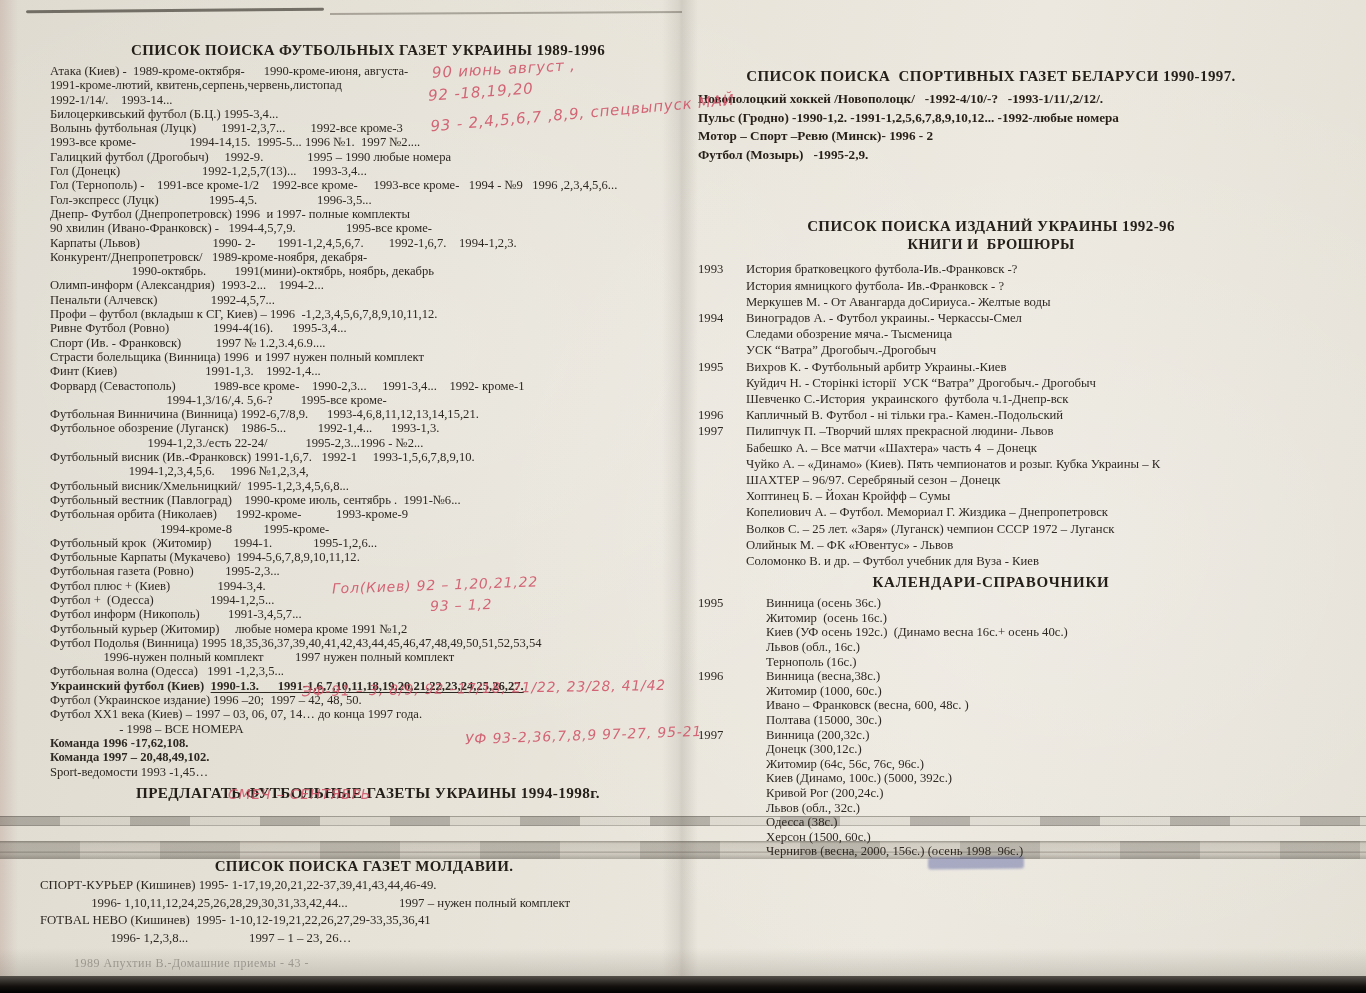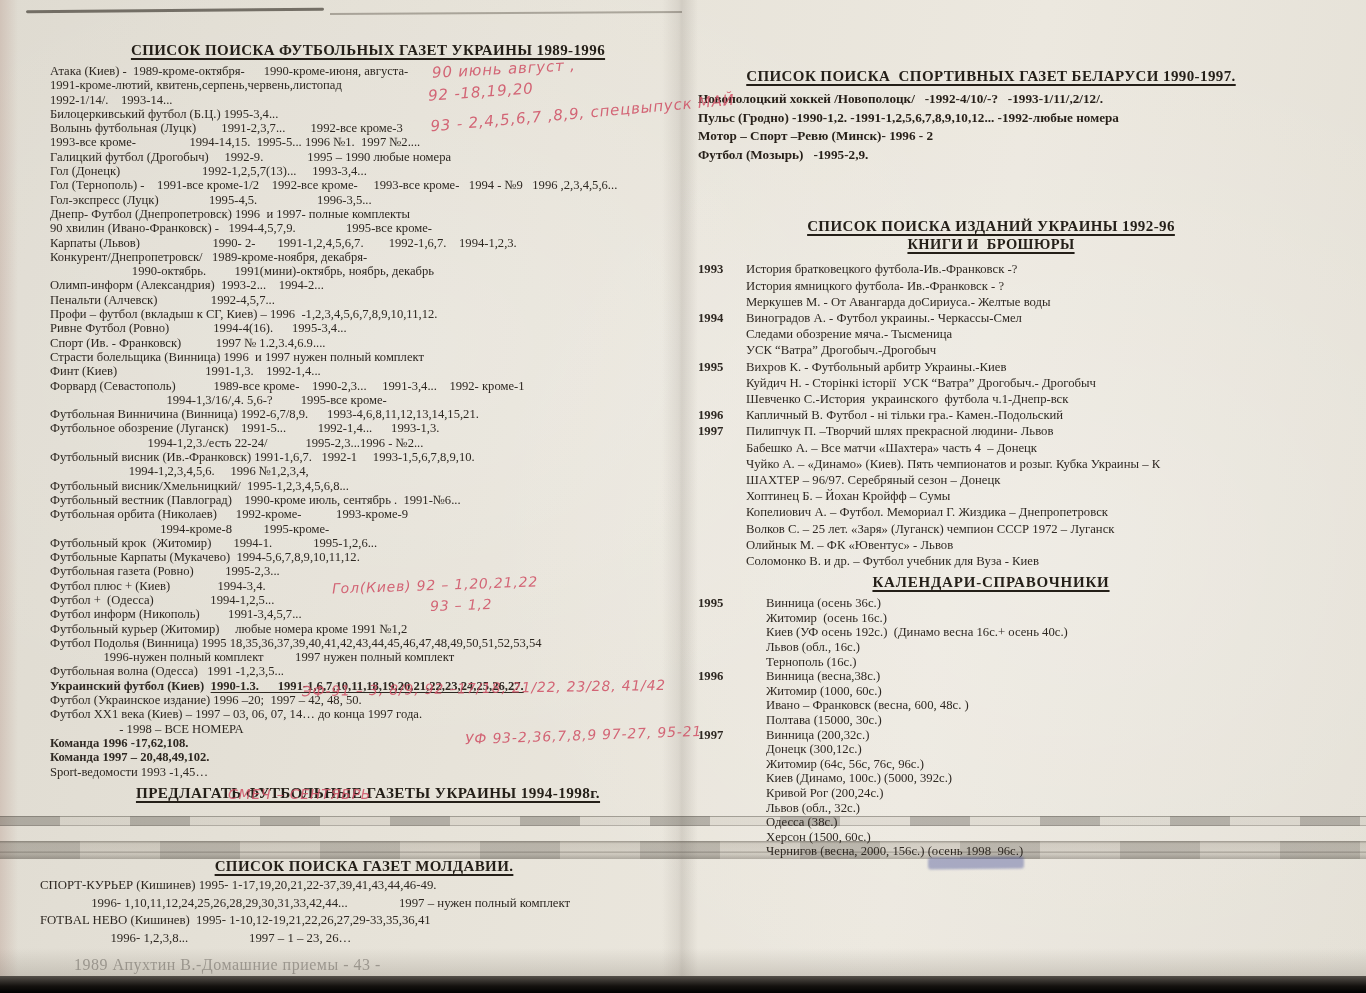--- a/index.html
+++ b/index.html
@@ -8,43 +8,43 @@
     background:
       radial-gradient(ellipse 900px 600px at 30% 35%, rgba(255,255,255,0.18), rgba(0,0,0,0) 70%),
       radial-gradient(ellipse 800px 700px at 78% 55%, rgba(255,255,255,0.22), rgba(0,0,0,0) 75%),
       linear-gradient(100deg,#dfdbd1 0%, #e7e3d9 38%, #ece8df 68%, #e4e0d6 100%);
     font-family:"Liberation Serif", serif;
     color:#2e2822;
   }
   
   .col-title {
     text-align:center; font-weight:bold; font-size:15px; color:#241f18;
-    text-decoration:underline; text-underline-offset:3px; text-decoration-thickness:1.5px;
+    text-underline-offset:3px; text-decoration-thickness:1.5px;
     letter-spacing:0.4px; margin-bottom:5px; white-space:pre-wrap;
   }
   #left-col  { position:absolute; left:50px;  top:42px; width:636px; }
   #right-col { position:absolute; left:698px; top:68px; width:586px; }
   .tline { font-size:12.6px; line-height:14.3px; white-space:pre-wrap; }
   .tline.b { font-weight:bold; }
   .tline .u { text-decoration:underline; text-underline-offset:2px; }
   #offer-title { margin-top:5px; font-size:15.2px; }
   #moldova { position:absolute; left:40px; top:858px; width:648px; }
   #moldova .tline { font-size:12.8px; line-height:17.6px; }
   #moldova .col-title { margin-bottom:2px; }
   .belarus-line { font-weight:bold; font-size:13.2px; line-height:18.6px; white-space:pre-wrap; color:#261f18; }
   #books-title { margin-top:54px; margin-bottom:1px; }
   #books-title2 { font-size:14.5px; margin-bottom:8px; }
   .grp-row { display:flex; align-items:baseline; }
-  .grp-row .yr { flex:none; width:48px; font-weight:bold; font-size:12.7px; }
+  .grp-row .yr { flex:none; width:48px; font-weight:normal; font-size:12.7px; }
   .grp-row .it { font-size:12.7px; white-space:pre-wrap; }
   #books-list .grp-row { line-height:16.2px; }
   #cal-title { margin-top:5px; margin-bottom:5px; letter-spacing:0.8px; }
   #calendars-list .grp-row { line-height:14.6px; }
   #calendars-list .it { padding-left:20px; }
-  #faint-note { position:absolute; left:74px; top:956px; font-size:16px; color:#55504a; opacity:0.45; letter-spacing:0.5px; }
+  #faint-note { position:absolute; left:74px; top:956px; font-size:12px; color:#55504a; opacity:0.45; letter-spacing:0.5px; }
   
   .red-note {
     position:absolute; font-family:"DejaVu Sans", sans-serif; font-style:italic;
     color:#d05468; white-space:nowrap; opacity:0.88; letter-spacing:0.8px;
   }
   
   .artifact { position:absolute; pointer-events:none; }
   #edge-left { left:0; top:0; width:18px; height:100%;
     background:linear-gradient(90deg, rgba(176,140,128,0.30), rgba(176,140,128,0)); }
   #top-line  { left:26px; top:9px; width:298px; height:3px; background:#57524a; transform:rotate(-0.5deg); opacity:0.8; border-radius:2px; }
@@ -100,21 +100,21 @@
         <div class="tline">Олимп-информ (Александрия)  1993-2...    1994-2...</div>
         <div class="tline">Пенальти (Алчевск)                 1992-4,5,7...</div>
         <div class="tline">Профи – футбол (вкладыш к СГ, Киев) – 1996  -1,2,3,4,5,6,7,8,9,10,11,12.</div>
         <div class="tline">Ривне Футбол (Ровно)              1994-4(16).      1995-3,4...</div>
         <div class="tline">Спорт (Ив. - Франковск)           1997 № 1.2,3.4,6.9....</div>
         <div class="tline">Страсти болельщика (Винница) 1996  и 1997 нужен полный комплект</div>
         <div class="tline">Финт (Киев)                            1991-1,3.    1992-1,4...</div>
         <div class="tline">Форвард (Севастополь)            1989-все кроме-    1990-2,3...     1991-3,4...    1992- кроме-1</div>
         <div class="tline">                                     1994-1,3/16/,4. 5,6-?         1995-все кроме-</div>
         <div class="tline">Футбольная Винничина (Винница) 1992-6,7/8,9.      1993-4,6,8,11,12,13,14,15,21.</div>
-        <div class="tline">Футбольное обозрение (Луганск)    1991-5...          1992-1,4...      1993-1,3.</div>
+        <div class="tline">Футбольное обозрение (Луганск)    1986-5...          1992-1,4...      1993-1,3.</div>
         <div class="tline">                               1994-1,2,3./есть 22-24/            1995-2,3...1996 - №2...</div>
         <div class="tline">Футбольный висник (Ив.-Франковск) 1991-1,6,7.   1992-1     1993-1,5,6,7,8,9,10.</div>
         <div class="tline">                         1994-1,2,3,4,5,6.     1996 №1,2,3,4,</div>
         <div class="tline">Футбольный висник/Хмельницкий/  1995-1,2,3,4,5,6,8...</div>
         <div class="tline">Футбольный вестник (Павлоград)    1990-кроме июль, сентябрь .  1991-№6...</div>
         <div class="tline">Футбольная орбита (Николаев)      1992-кроме-           1993-кроме-9</div>
         <div class="tline">                                   1994-кроме-8          1995-кроме-</div>
         <div class="tline">Футбольный крок  (Житомир)       1994-1.             1995-1,2,6...</div>
         <div class="tline">Футбольные Карпаты (Мукачево)  1994-5,6,7,8,9,10,11,12.</div>
         <div class="tline">Футбольная газета (Ровно)          1995-2,3...</div>

